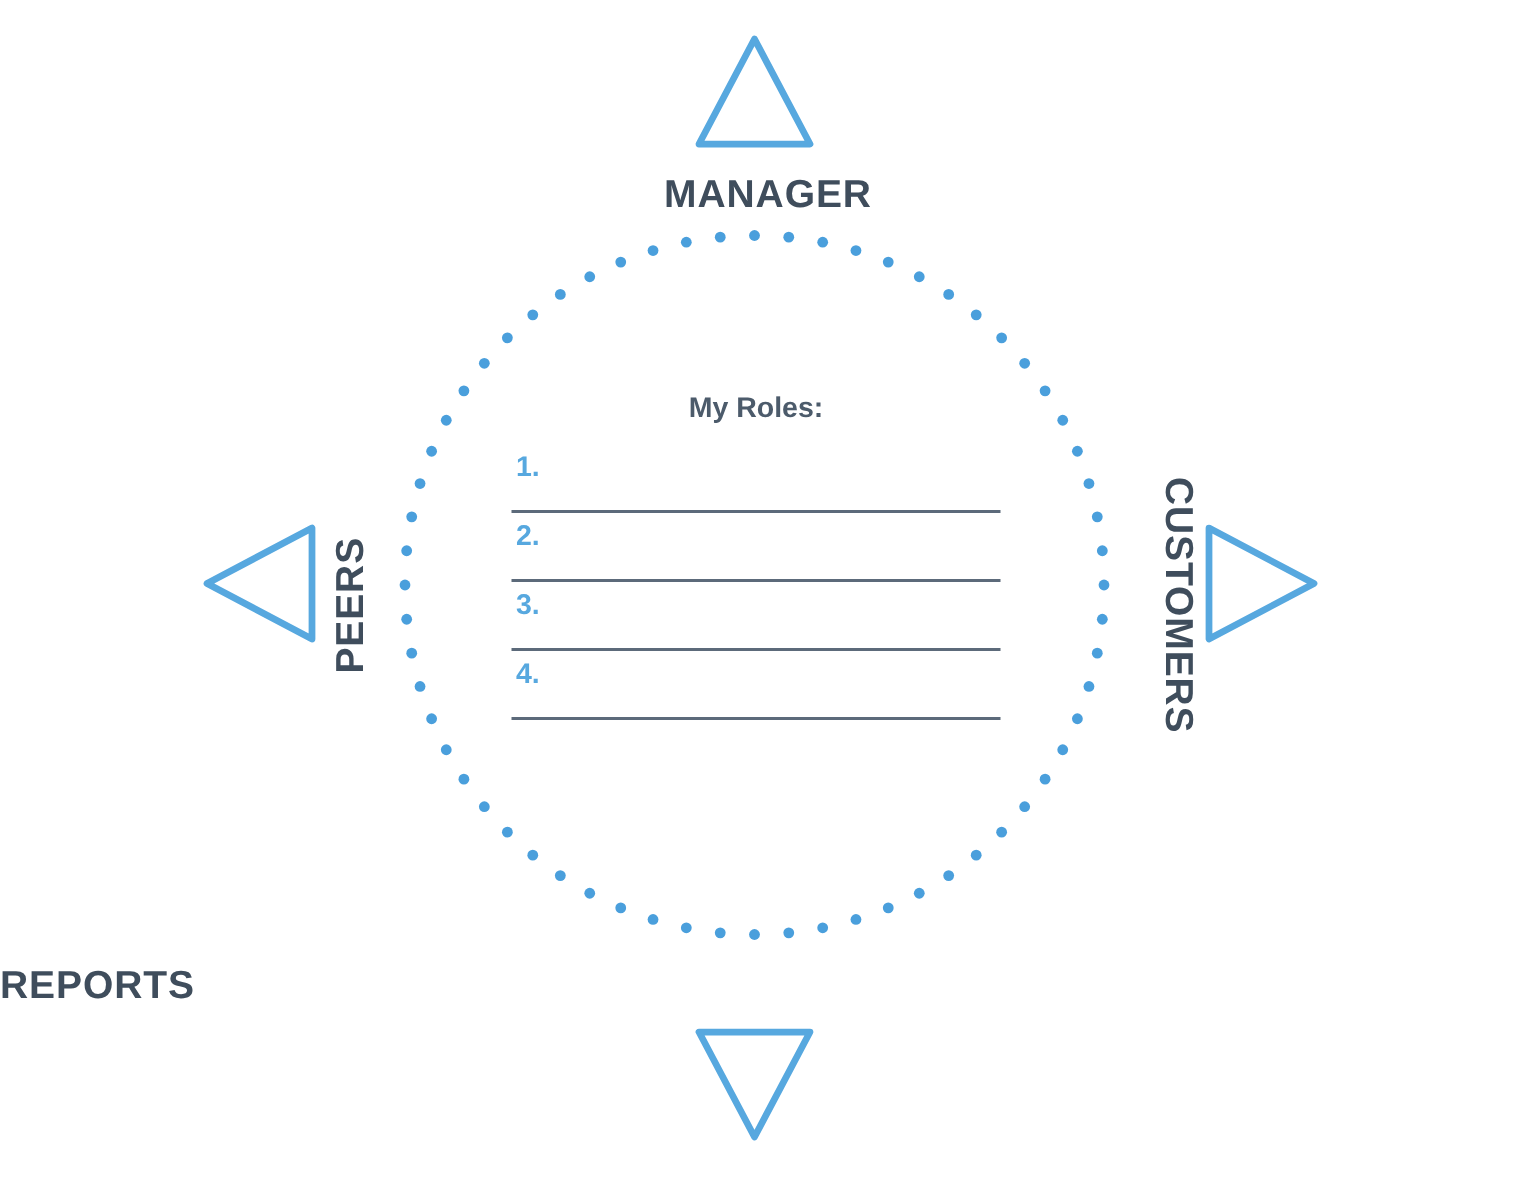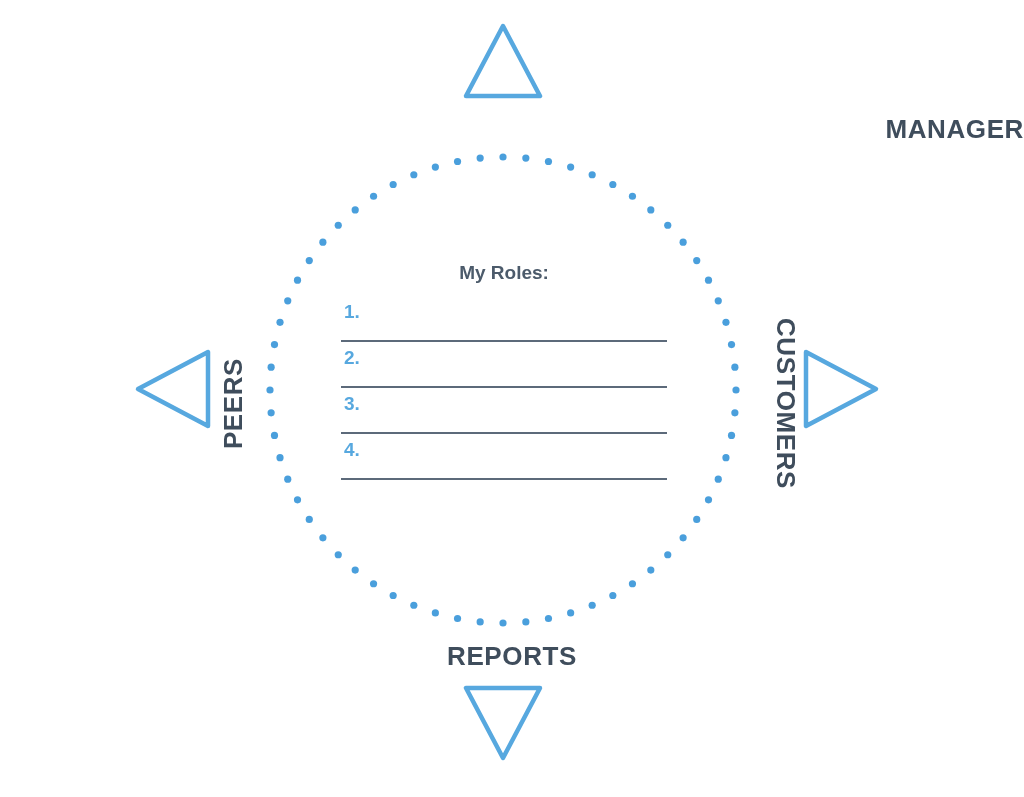--- a/index.html
+++ b/index.html
@@ -39,26 +39,25 @@
     font-family: "Liberation Sans", sans-serif;
     font-weight: bold;
     font-size: 26px;
     letter-spacing: 0.6px;
     color: #3f4d5c;
     white-space: nowrap;
   }
   #label-manager {
     left: 0; right: 0;
     top: 114px;
-    text-align: right;
+    text-align: center;
   }
   #label-reports {
     left: 0; right: 0;
     top: 641px;
-    text-align: center;
   }
   #label-peers {
     left: 188px;
     top: 388px;
     transform: rotate(-90deg);
     transform-origin: center center;
   }
   #label-customers {
     left: 700px;
     top: 388px;

